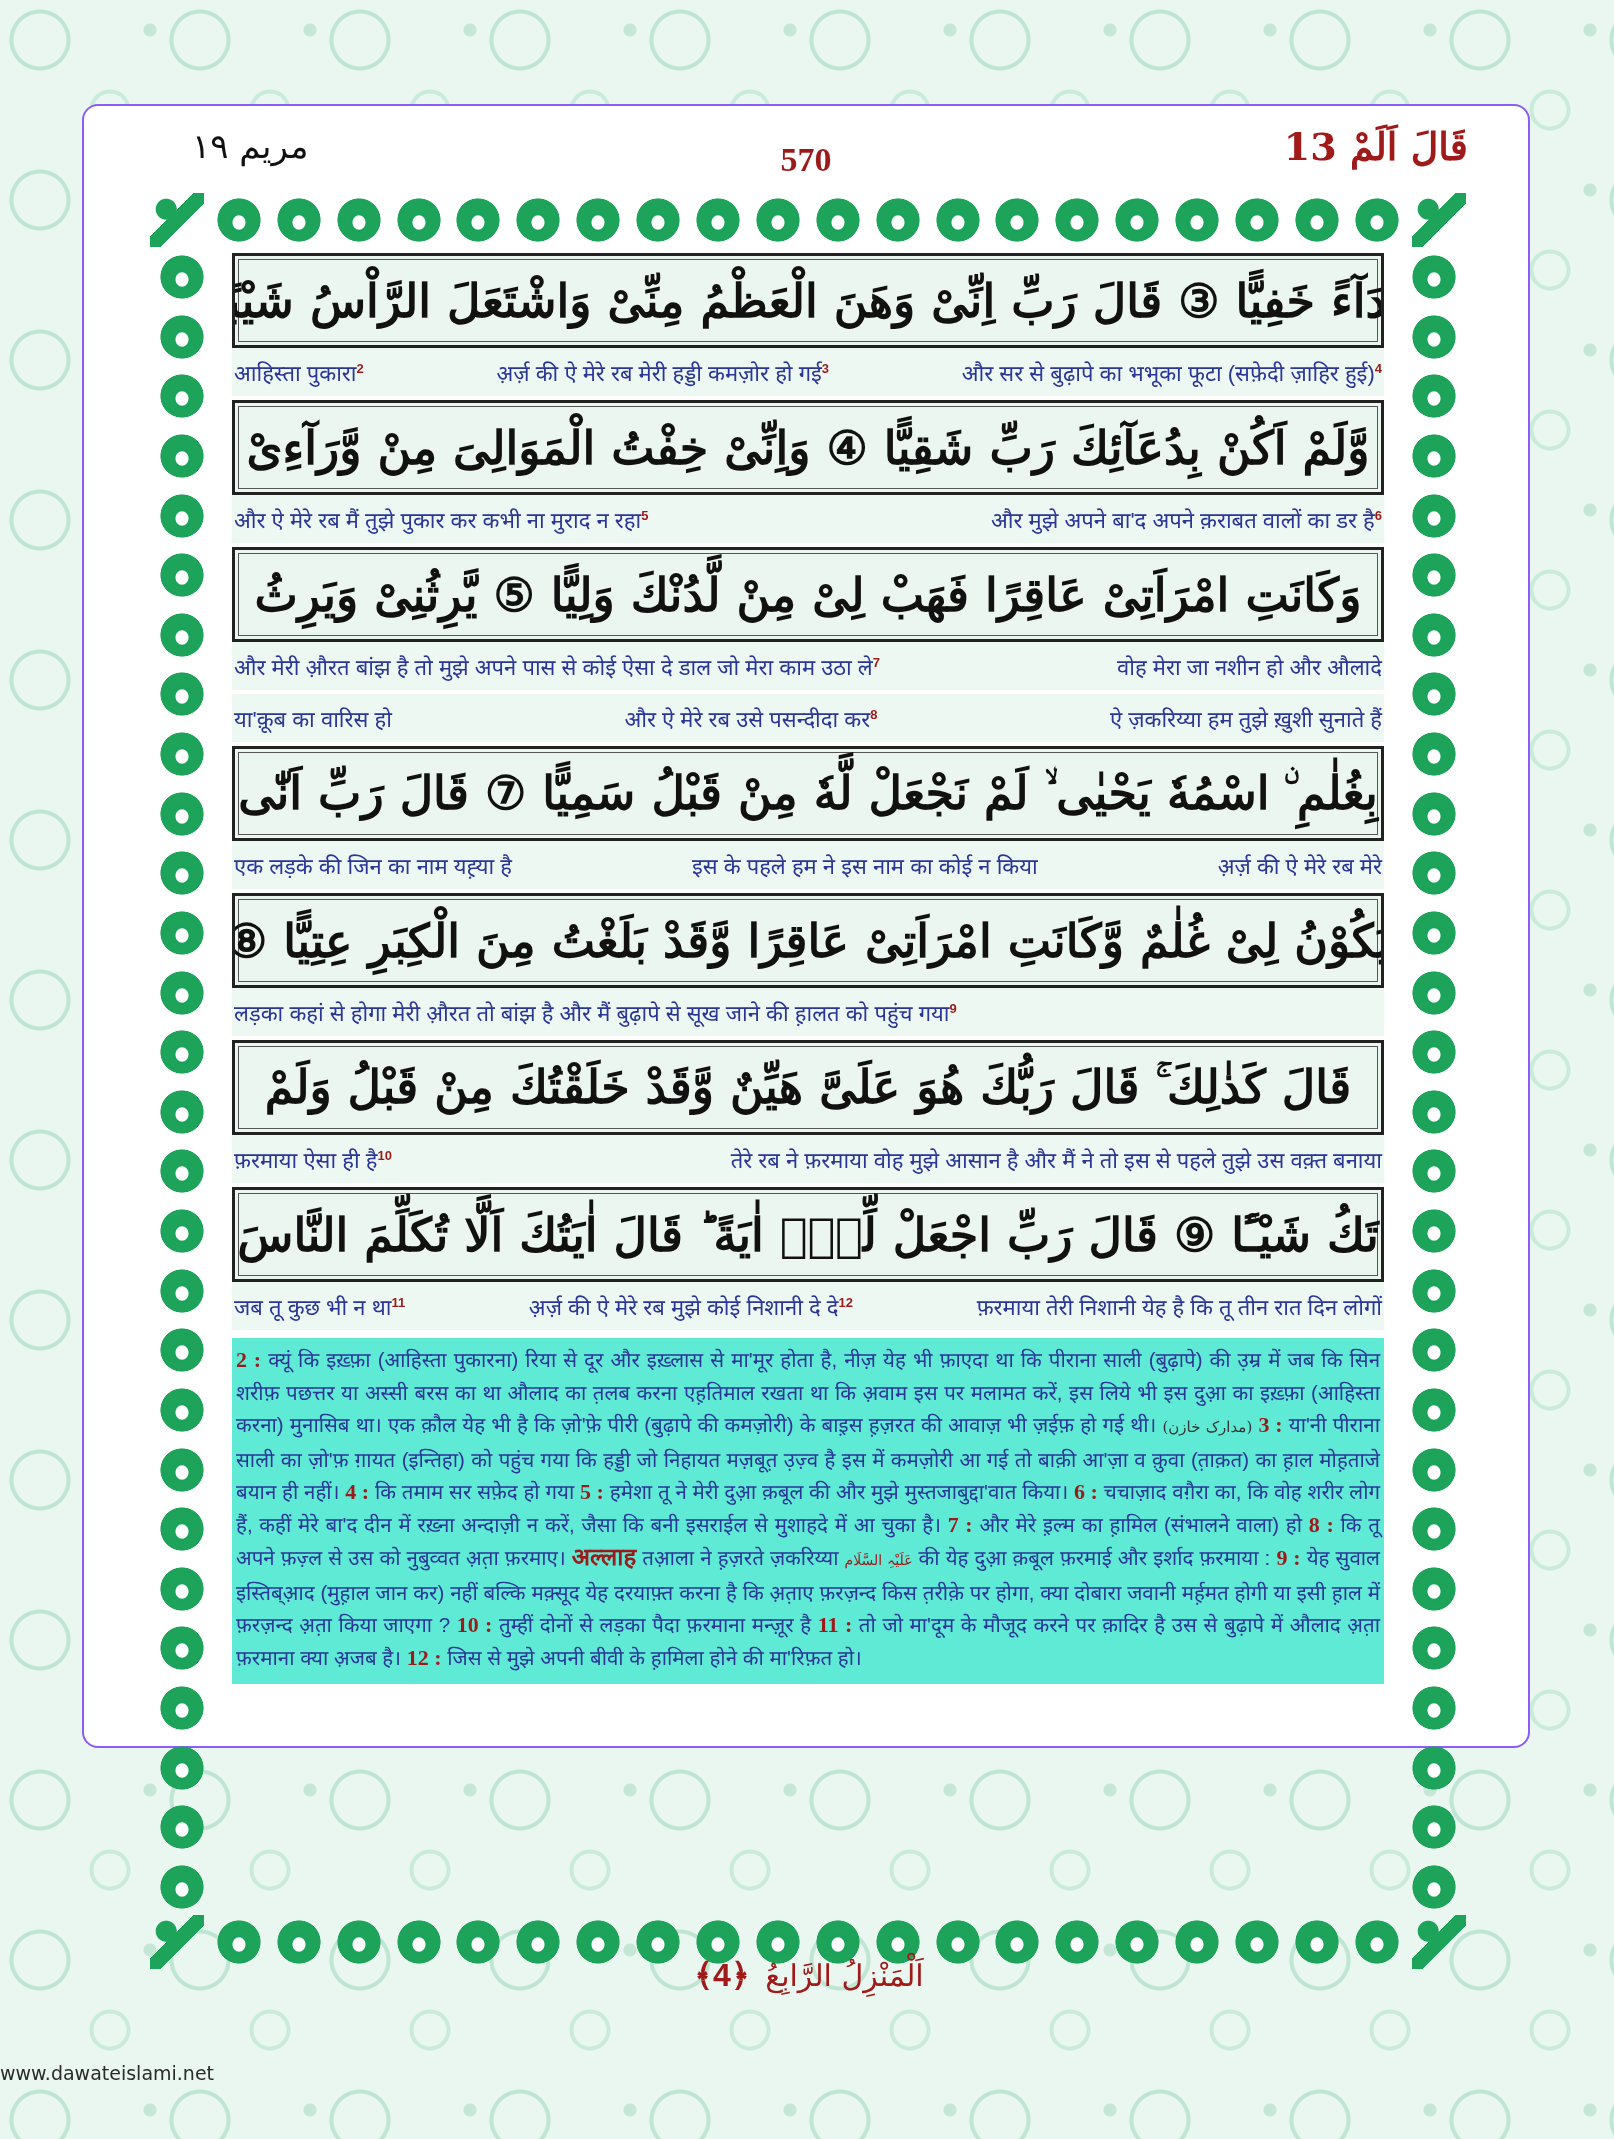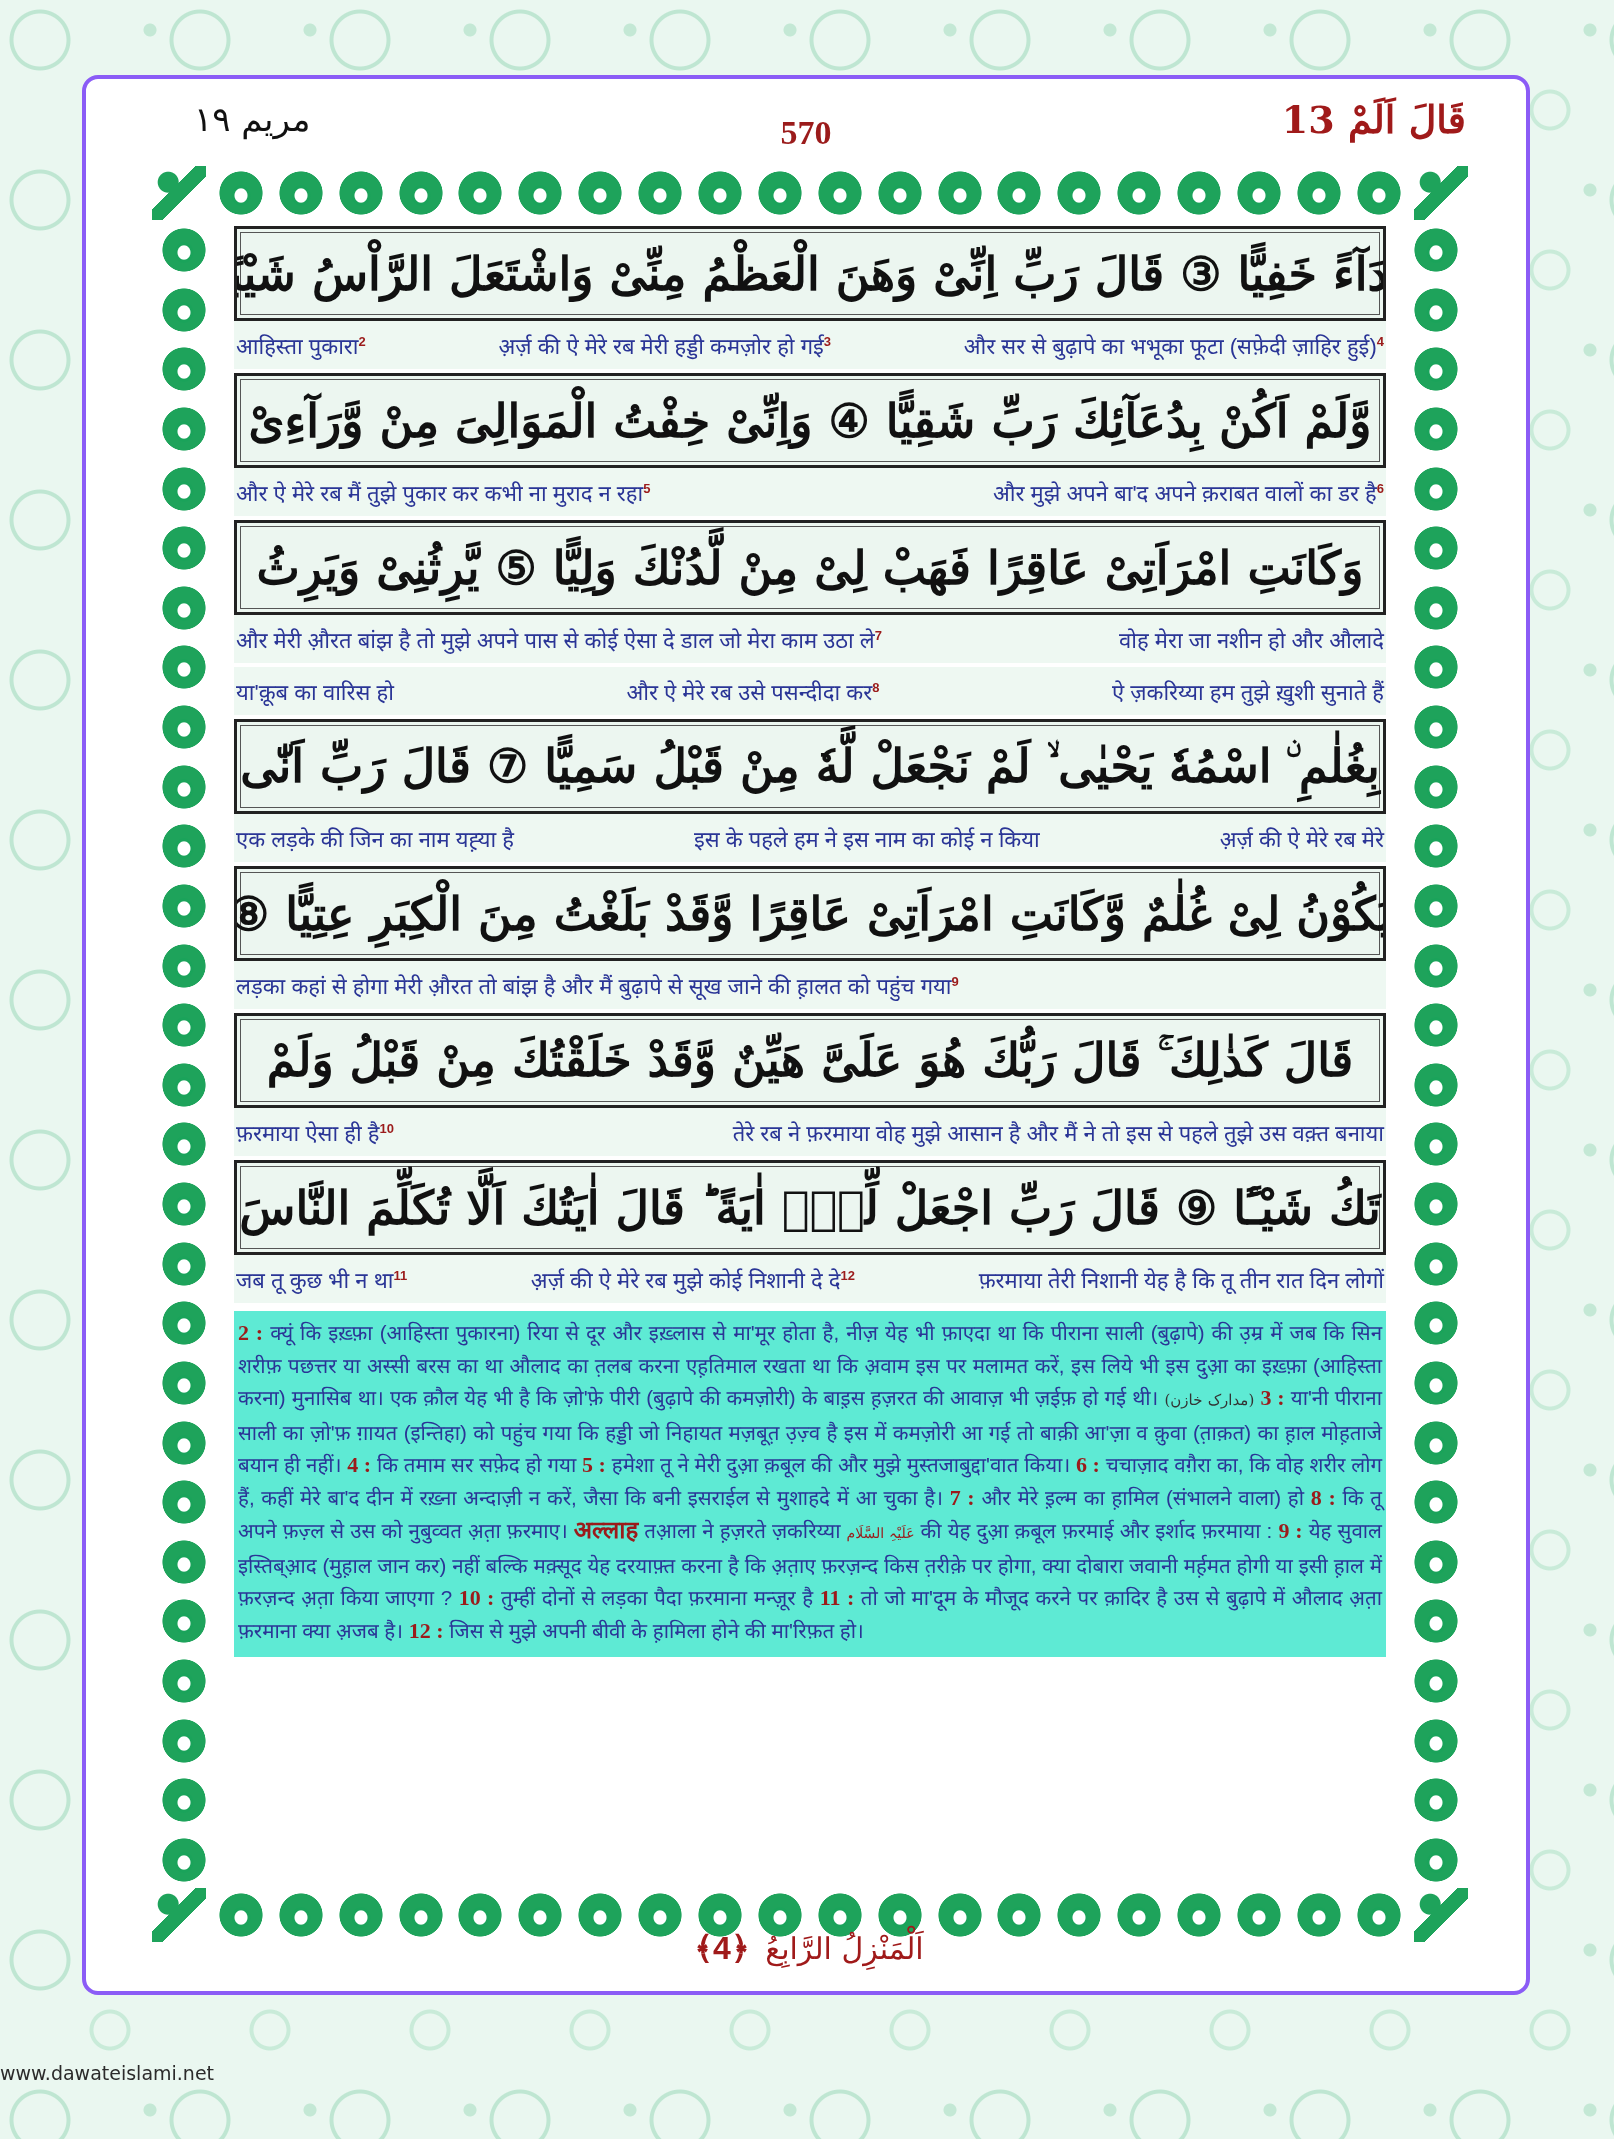--- a/index.html
+++ b/index.html
@@ -8,22 +8,22 @@
     position: relative;
     background-color: #eaf7f0;
     background-image:
       radial-gradient(circle at 40px 40px, transparent 26px, #bfe6d2 27px, #bfe6d2 30px, transparent 31px),
       radial-gradient(circle at 110px 110px, transparent 16px, #c9ebd9 17px, #c9ebd9 20px, transparent 21px),
       radial-gradient(circle at 150px 30px, #c4e8d5 6px, transparent 7px);
     background-size: 160px 160px;
     font-family: "DejaVu Sans", sans-serif;
   }
   .page {
-    position: absolute; left: 82px; top: 75px; width: 1448px; height: 1920px;
-    background: #ffffff; border: 4px solid #8b5cf6; border-radius: 16px;
+    position: absolute; left: 82px; top: 104px; width: 1448px; height: 1644px;
+    background: #ffffff; border: 2px solid #8b5cf6; border-radius: 16px;
   }
   .header { position: absolute; top: 18px; left: 0; width: 100%; height: 60px; }
   .hdr-surah { position: absolute; left: 108px; top: 2px; font-family: "DejaVu Serif", serif; font-size: 34px; color: #111; direction: rtl; }
   .hdr-page { position: absolute; left: 0; right: 0; top: 2px; text-align: center; font-family: "Liberation Serif", serif; font-weight: bold; font-size: 34px; color: #9b1b1b; margin-top: 15px; }
   .hdr-para { position: absolute; right: 60px; top: 0; font-family: "DejaVu Serif", serif; font-size: 38px; color: #a01a1a; direction: rtl; font-weight: bold; }
 
   .border-row { position: absolute; height: 56px; display: flex; justify-content: space-between; align-items: center; }
   .border-col { position: absolute; width: 56px; display: flex; flex-direction: column; justify-content: space-between; align-items: center; }
   .orn { width: 50px; height: 50px; border-radius: 50% 50% 45% 45%; background:
       radial-gradient(ellipse at 50% 55%, #fff 0 6px, transparent 7px),

